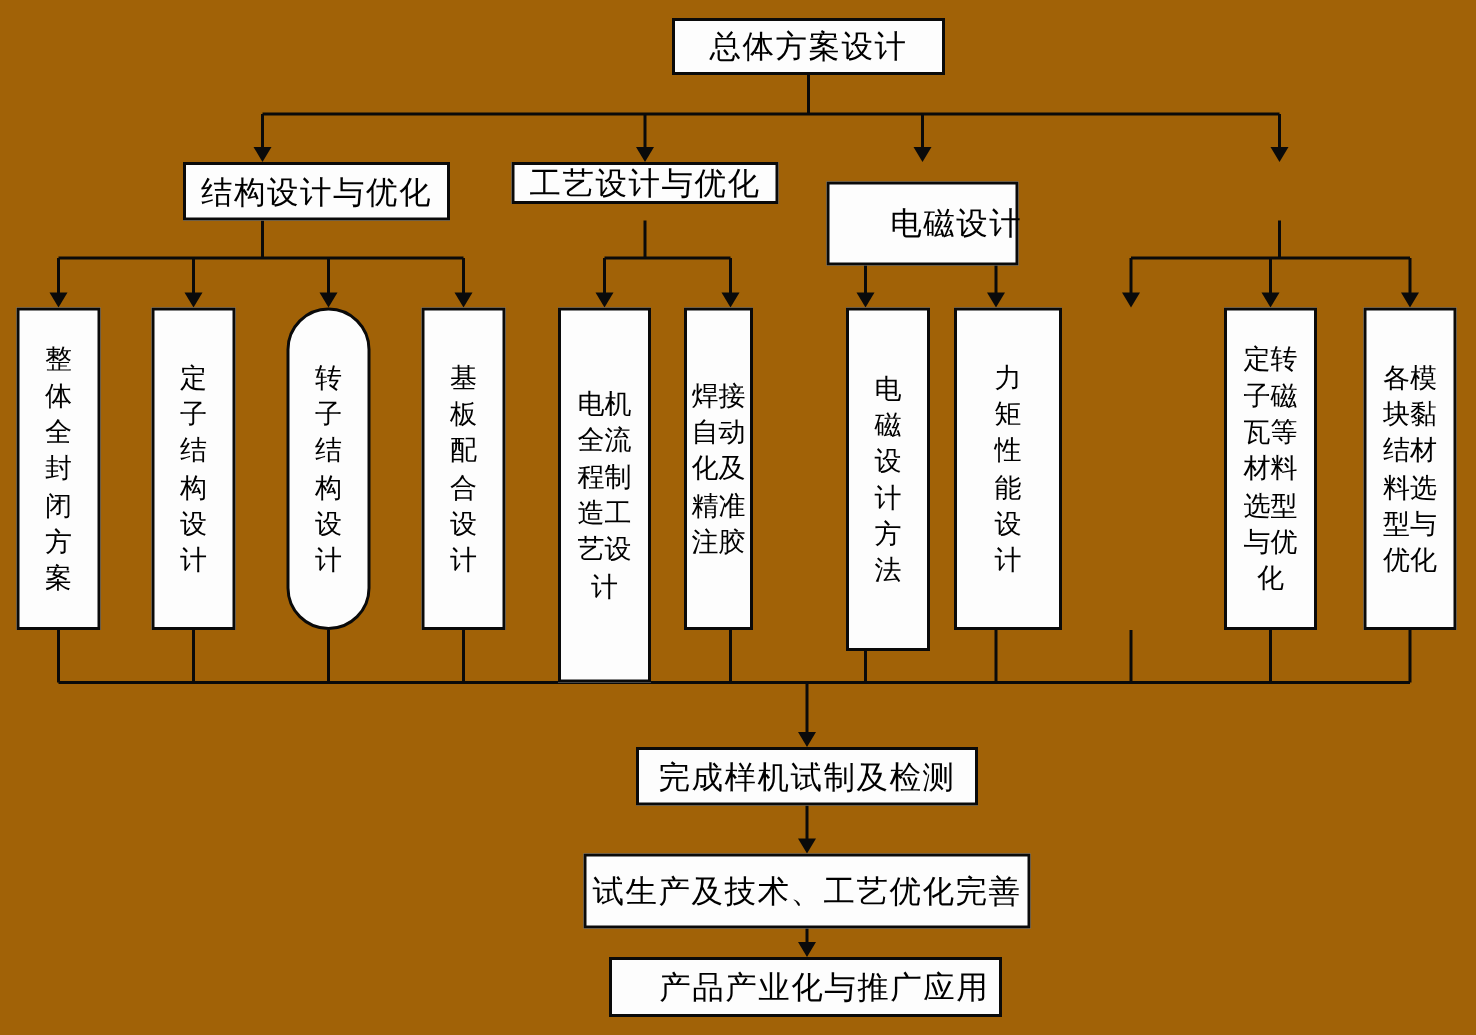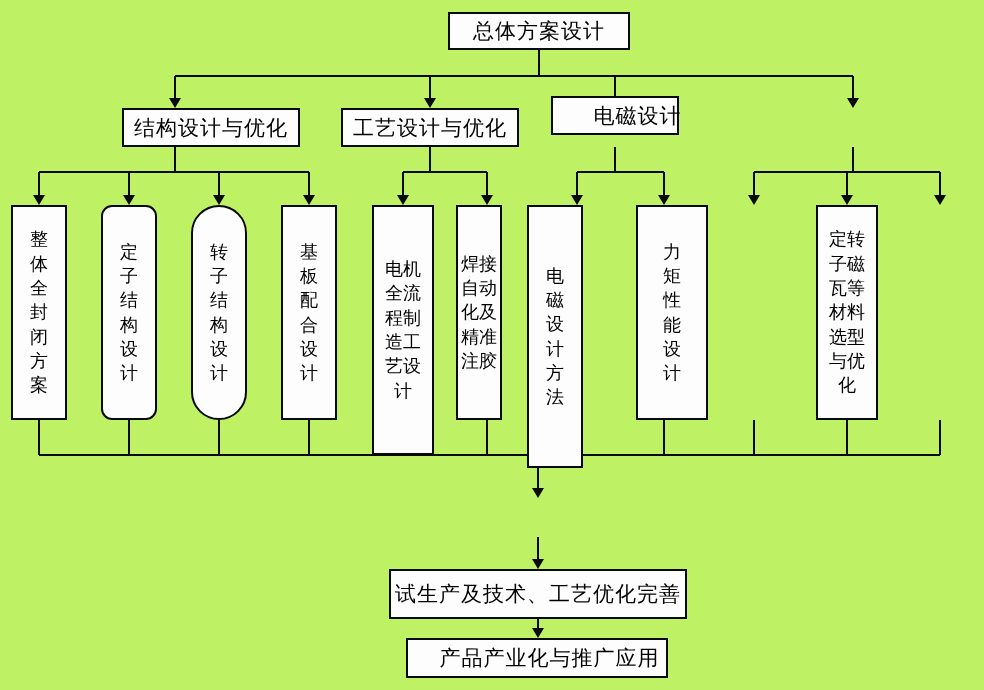--- a/index.html
+++ b/index.html
@@ -1,21 +1,21 @@
 <!DOCTYPE html>
 <html><head>
 <meta charset="utf-8">
 <style>
   * { box-sizing: border-box; }
   html, body { margin: 0; padding: 0; background: #f7f7f7; }
   .canvas {
     position: relative;
     width: 984px;
     height: 690px;
-    background: #bef264;
+    background: #a16207;
     font-family: "Liberation Serif", "DejaVu Serif", serif;
     color: #000;
     overflow: hidden;
   }
   svg.wires { position: absolute; left: 0; top: 0; }
   .node {
     position: absolute;
     background: #fdfdfd;
     border: 2px solid #0a0a0a;
     display: flex;
@@ -78,50 +78,54 @@
 
     <path d="M538 537 V560"></path>
     <use href="#tri" x="538" y="569"></use>
     <path d="M538 608 V629"></path>
     <use href="#tri" x="538" y="638"></use>
   </svg>
 
   <div class="node hbox" style="left:448px; top:12px; width:182px; height:38px;">总体方案设计</div>
 
   <div class="node hbox" style="left:86px; top:108px; width:178px; height:39px;margin-left:36px;">结构设计与优化</div>
-  <div class="node hbox" style="left:341px; top:108px; width:178px; height:39px;font-family:Liberation Serif, serif;">工艺设计与优化</div>
-  <div class="node hbox" style="left:551px; top:96px; width:128px; height:39px;padding-left:45px;">电磁设计</div>
+  <div class="node hbox" style="left:341px; top:108px; width:178px; height:28px;font-family:Liberation Serif, serif;">工艺设计与优化</div>
+  <div class="node hbox" style="left:551px; top:121px; width:128px; height:56px;padding-left:45px;">电磁设计</div>
 
   <div class="node vbox v1" style="left:11px; top:205px; width:56px; height:215px;">
     <span>整体全封闭方案</span>
   </div>
-  <div class="node vbox v1" style="left:101px; top:205px; width:56px; height:215px;border-radius:11px;">
+  <div class="node vbox v1" style="left:101px; top:205px; width:56px; height:215px;">
     <span>定子结构设计</span>
   </div>
   <div class="node vbox v1" style="left:191px; top:205px; width:56px; height:215px;border-radius:28px;">
     <span>转子结构设计</span>
   </div>
   <div class="node vbox v1" style="left:281px; top:205px; width:56px; height:215px;">
     <span>基板配合设计</span>
   </div>
 
   <div class="node vbox v2" style="left:372px; top:205px; width:62px; height:250px;">
     <span>电机全流程制造工艺设计</span>
   </div>
   <div class="node vbox v2" style="left:456px; top:205px; width:46px; height:215px;">
     <span>焊接自动化及精准注胶</span>
   </div>
 
-  <div class="node vbox v1" style="left:527px; top:205px; width:56px; height:263px;">
+  <div class="node vbox v1" style="left:564px; top:205px; width:56px; height:229px;">
     <span>电磁设计方法</span>
   </div>
   <div class="node vbox v1" style="left:636px; top:205px; width:72px; height:215px;">
     <span>力矩性能设计</span>
   </div>
 
   <div class="node vbox v2" style="left:816px; top:205px; width:62px; height:215px;">
     <span>定转子磁瓦等材料选型与优化</span>
   </div>
+  <div class="node vbox v2" style="left:909px; top:205px; width:62px; height:215px;">
+    <span>各模块黏结材料选型与优化</span>
+  </div>
 
+  <div class="node hbox" style="left:424px; top:498px; width:228px; height:39px;">完成样机试制及检测</div>
   <div class="node hbox" style="left:389px; top:569px; width:298px; height:50px;">试生产及技术、工艺优化完善</div>
   <div class="node hbox" style="left:406px; top:638px; width:262px; height:40px;padding-left:25px;">产品产业化与推广应用</div>
 
 </div>
 
 </body></html>

